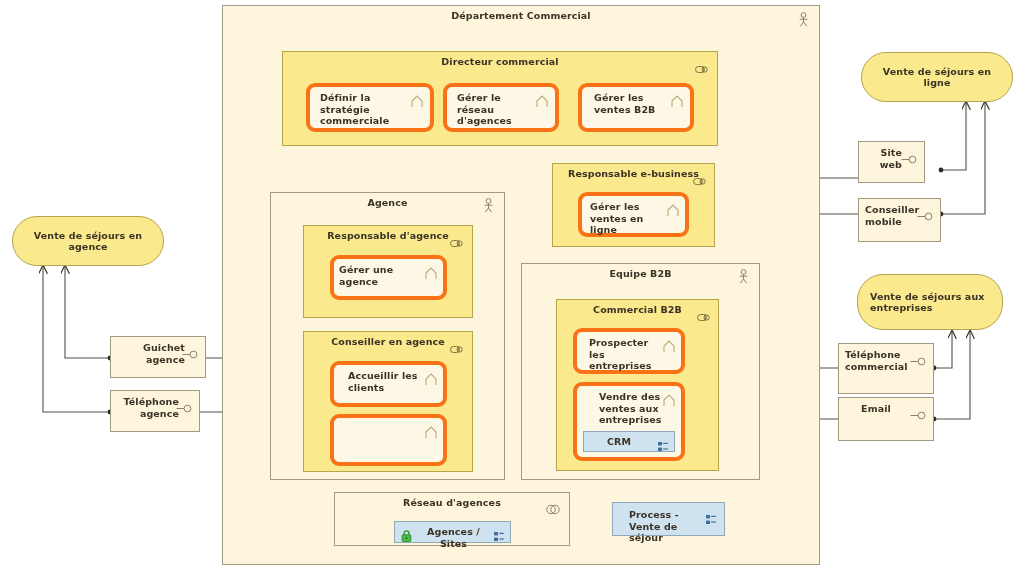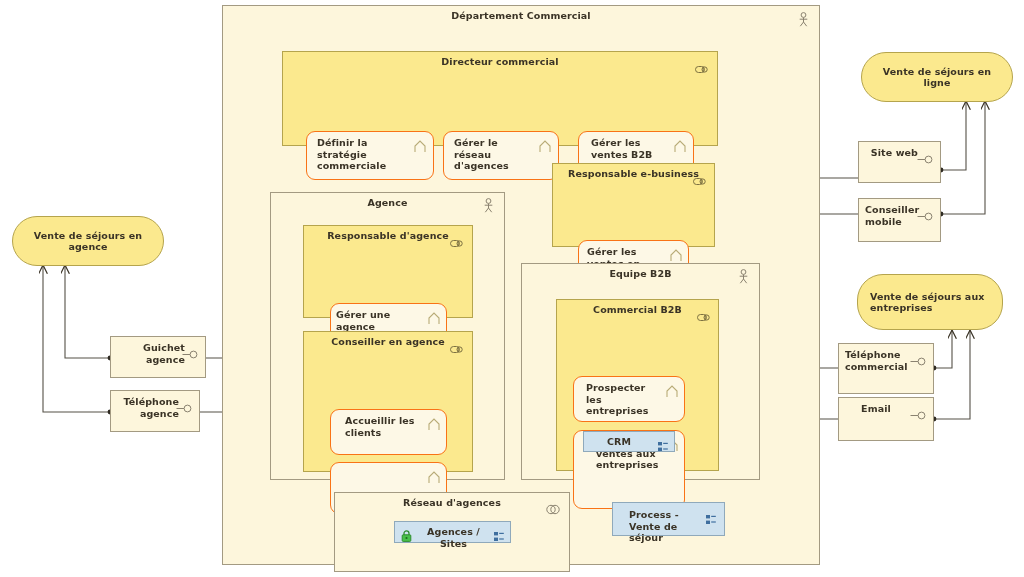--- a/index.html
+++ b/index.html
@@ -4,21 +4,21 @@
 <style>
   html,body{margin:0;padding:0;background:#ffffff;}
   body{font-family:"DejaVu Sans","Liberation Sans",sans-serif;}
   #canvas{position:relative;width:1024px;height:577px;background:#ffffff;overflow:hidden;}
   svg.layer{position:absolute;left:0;top:0;width:1024px;height:577px;pointer-events:none;}
   .node{position:absolute;box-sizing:border-box;}
   
   .grp{background:#fdf6dc;border:1px solid #a39a82;}
   .grp-plain{background:#fdf6dc;border:1px solid #a39a82;}
   .role{background:#fbe98e;border:1px solid #b5a44d;}
-  .func{background:#fdf8e6;border:1px solid #f97316;border-radius:9px;margin-top:48px;}
+  .func{background:#fdf8e6;border:4px solid #f97316;border-radius:9px;}
   .svc{background:#fbe98e;border:1px solid #b5a44d;border-radius:26px;}
   .iface{background:#fdf6dc;border:1px solid #a39a82;}
   .artifact{background:#cfe2ef;border:1px solid #8fa9bb;}
   .artifact2{background:#cfe2ef;border:1px solid #8fa9bb;}
   .ttl{font-size:9.5px;font-weight:bold;color:#3a3326;text-align:center;
        line-height:11.5px;padding-top:4px;letter-spacing:.1px;}
   .lbl{font-size:9.5px;font-weight:bold;color:#3a3326;line-height:11.5px;
        letter-spacing:.1px;}
   .ctr{text-align:center;}
   .func .lbl{padding:5px 20px 0 10px;text-align:left;}
@@ -294,21 +294,21 @@
           <g fill="#3f6f9f">
         <rect x="0" y="0" width="4" height="3.4"></rect>
             <rect x="5.2" y="0.8" width="4.6" height="1.2"></rect>
         <rect x="0" y="5.6" width="4" height="3.4"></rect>
             <rect x="5.2" y="6.4" width="4.6" height="1.2"></rect>
           </g>
         </svg>
     </span>
   </div>
 
-  <div class="node grp-plain" style="left:334px;top:492px;width:236px;height:80px;">
+  <div class="node grp-plain" style="left:334px;top:492px;width:236px;height:54px;">
     <div class="ttl">Réseau d'agences</div>
     <span class="ico ico-coll" style="right:9px;top:7px;">
       <svg viewBox="0 0 14 11" width="14" height="11">
           <g stroke="#8a8270" fill="none" stroke-width="1">
         <circle cx="5" cy="5.5" r="4.2"></circle>
             <circle cx="9" cy="5.5" r="4.2"></circle>
           </g>
         </svg>
     </span>
   </div>
@@ -372,21 +372,21 @@
     <div class="lbl">Téléphone agence</div>
     <span class="ico ico-iface" style="right:6px;top:7px;">
       <svg viewBox="0 0 17 9" width="17" height="9">
           <g stroke="#8a8270" fill="none" stroke-width="1">
         <line x1="0.5" y1="4.5" x2="8" y2="4.5"></line>
             <circle cx="11.5" cy="4.5" r="3.4"></circle>
           </g>
         </svg>
     </span>
   </div>
-  <div class="node iface" style="left:858px;top:141px;width:83px;height:42px;">
+  <div class="node iface" style="left:858px;top:141px;width:67px;height:42px;">
     <div class="lbl" style="padding:5px 22px 0 6px;text-align:right;">Site web</div>
     <span class="ico ico-iface" style="right:6px;top:7px;">
       <svg viewBox="0 0 17 9" width="17" height="9">
           <g stroke="#8a8270" fill="none" stroke-width="1">
         <line x1="0.5" y1="4.5" x2="8" y2="4.5"></line>
             <circle cx="11.5" cy="4.5" r="3.4"></circle>
           </g>
         </svg>
     </span>
   </div>

